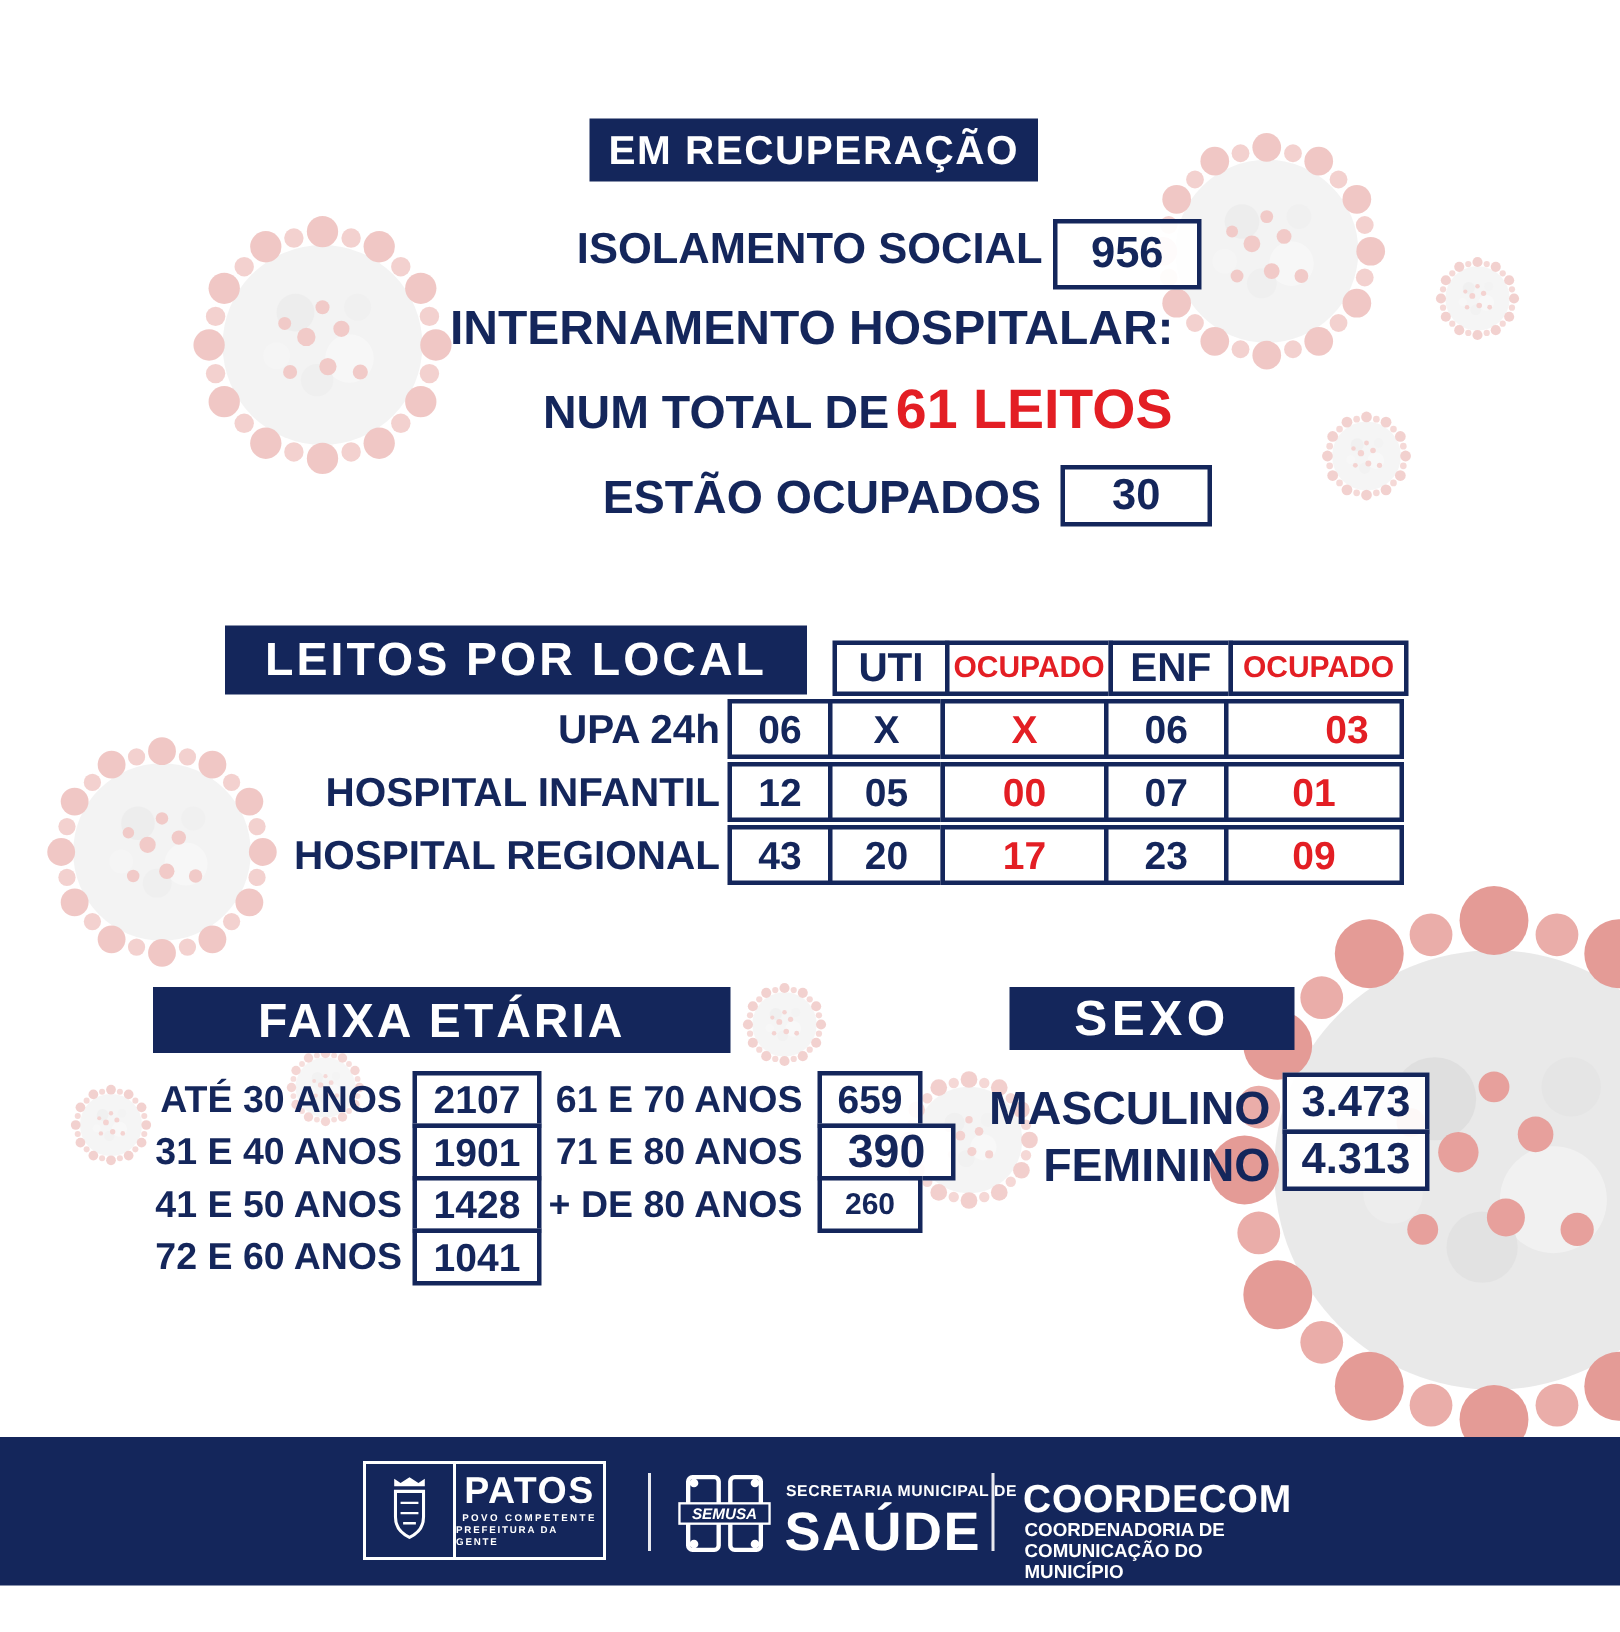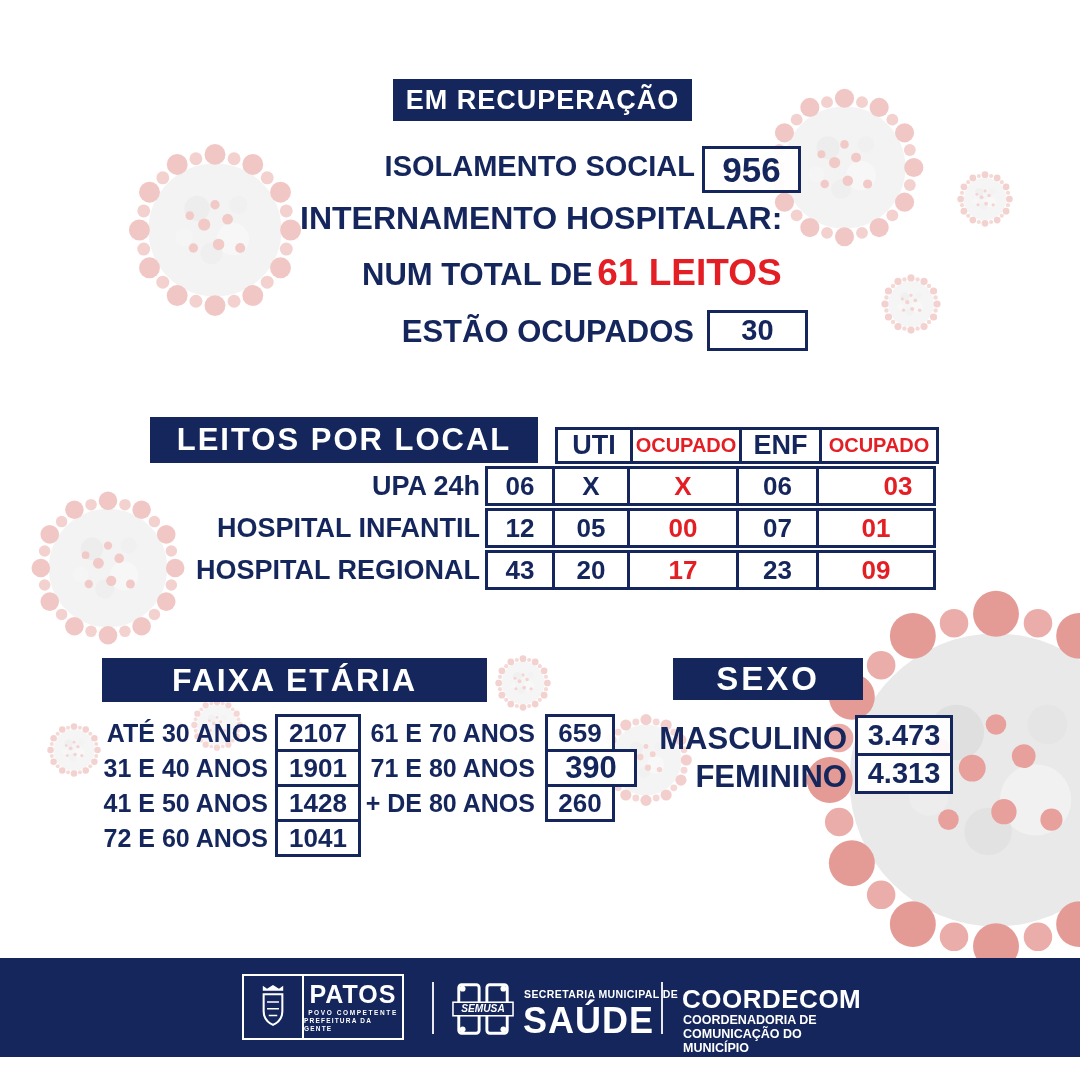--- a/index.html
+++ b/index.html
@@ -109,21 +109,21 @@
   <svg class="virus" style="left:598px;top:712px;width:96px;height:96px;opacity:.26">
       <use href="#virus"></use>
     </svg>
   <svg class="virus" style="left:798px;top:582px;width:396px;height:396px;opacity:.55">
       <use href="#virus"></use>
     </svg>
 
   <div class="abs navy-banner" style="left:393px;top:79px;width:299px;height:42px;font-size:27px;letter-spacing:1px;">EM RECUPERAÇÃO</div>
 
   <div class="abs lbl" style="right:385px;top:150px;font-size:29px;">ISOLAMENTO SOCIAL</div>
-  <div class="abs box" style="left:702px;top:146px;width:99px;height:47px;font-size:35px;text-align:right;">956</div>
+  <div class="abs box" style="left:702px;top:146px;width:99px;height:47px;font-size:29px;text-align:right;">956</div>
 
   <div class="abs lbl" style="left:300px;top:200px;width:500px;font-size:32px;">INTERNAMENTO HOSPITALAR:</div>
 
   <div class="abs" style="left:362px;top:252px;white-space:nowrap;">
     <span class="lbl" style="font-size:31px;">NUM TOTAL DE</span>
     <span class="lbl red" style="font-size:37px;color:var(--red);">61 LEITOS</span>
   </div>
 
   <div class="abs lbl" style="right:386px;top:314px;font-size:31px;">ESTÃO OCUPADOS</div>
   <div class="abs box" style="left:707px;top:310px;width:101px;height:41px;font-size:29px;">30</div>
@@ -173,21 +173,21 @@
   <div class="abs lbl" style="right:812px;top:789px;font-size:25px;">41 E 50 ANOS</div>
   <div class="abs box" style="left:275px;top:784px;width:86px;height:38px;font-size:26px;">1428</div>
   <div class="abs lbl" style="right:812px;top:824px;font-size:25px;">72 E 60 ANOS</div>
   <div class="abs box" style="left:275px;top:819px;width:86px;height:38px;font-size:26px;">1041</div>
 
   <div class="abs lbl" style="right:545px;top:719px;font-size:25px;">61 E 70 ANOS</div>
   <div class="abs box" style="left:545px;top:714px;width:70px;height:38px;font-size:26px;">659</div>
   <div class="abs lbl" style="right:545px;top:754px;font-size:25px;">71 E 80 ANOS</div>
   <div class="abs box" style="left:545px;top:749px;width:92px;height:38px;font-size:31px;">390</div>
   <div class="abs lbl" style="right:545px;top:789px;font-size:25px;">+ DE 80 ANOS</div>
-  <div class="abs box" style="left:545px;top:784px;width:70px;height:38px;font-size:26px;">260</div>
+  <div class="abs box" style="left:545px;top:784px;width:70px;height:38px;font-size:20px;">260</div>
 
   <div class="abs lbl" style="right:233px;top:721px;font-size:31px;">MASCULINO</div>
 
   <div class="abs navy-banner" style="left:673px;top:658px;width:190px;height:42px;font-size:33px;letter-spacing:3px;">SEXO</div>
   <div class="abs box" style="left:855px;top:715px;width:98px;height:41px;font-size:29px;">3.473</div>
   <div class="abs lbl" style="right:233px;top:759px;font-size:31px;">FEMININO</div>
   <div class="abs box" style="left:855px;top:753px;width:98px;height:41px;font-size:29px;">4.313</div>
 
   <div class="footer-band">
 

